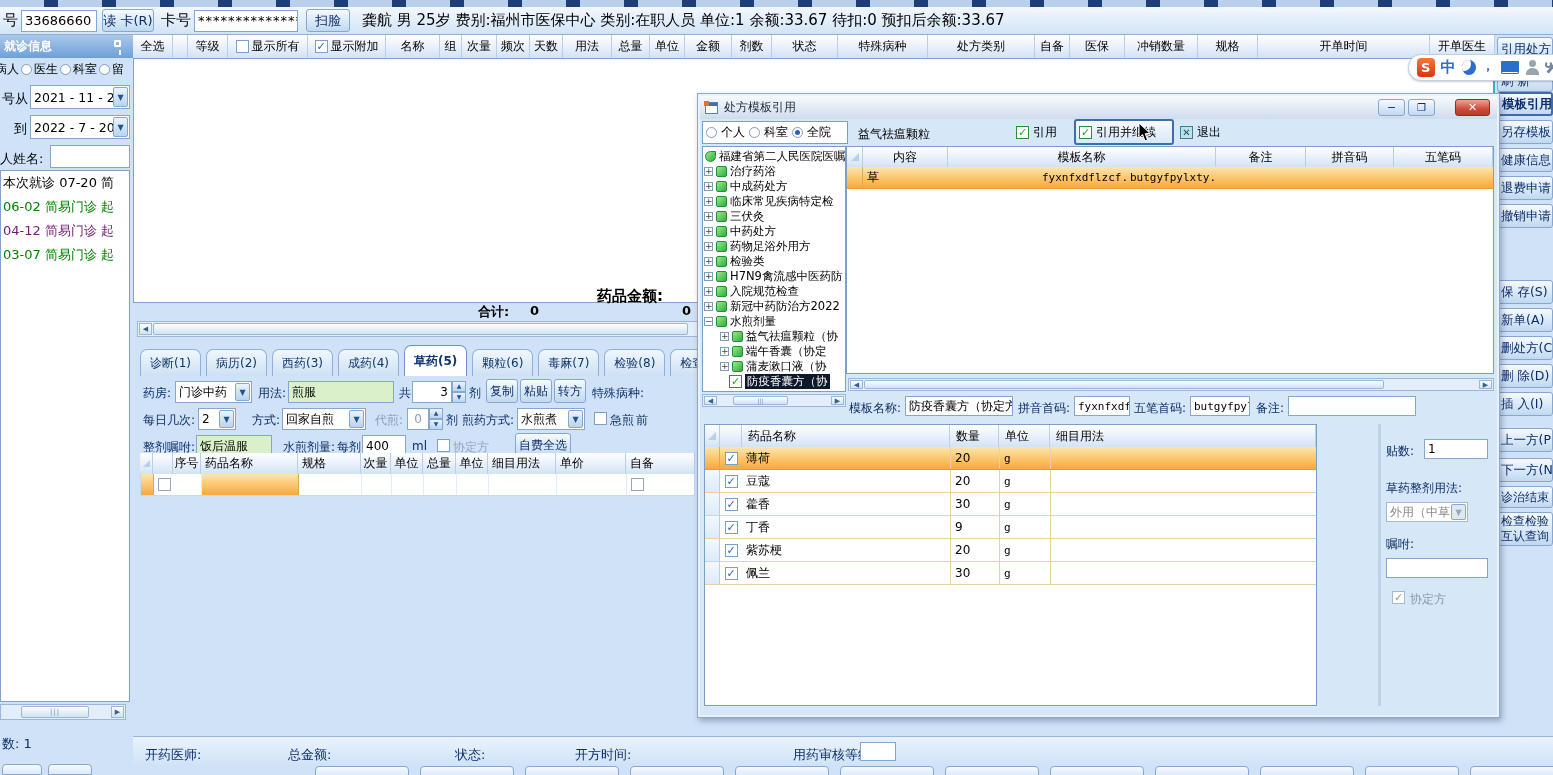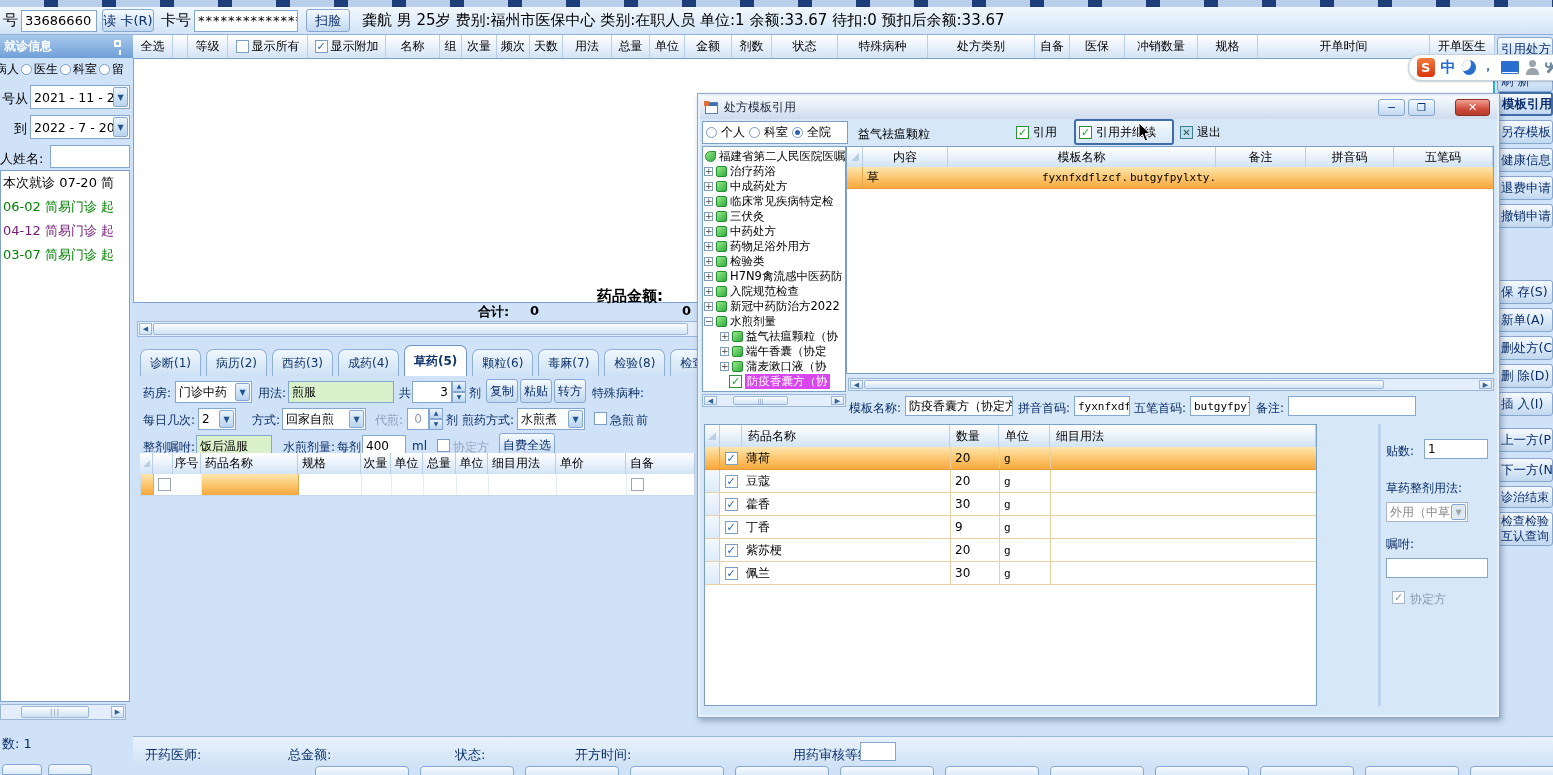--- a/index.html
+++ b/index.html
@@ -197,21 +197,21 @@
   <span class="abs lbl" style="left:636px;top:412px">前</span>
 
   <span class="abs lbl" style="left:143px;top:439px">整剂嘱咐:</span>
   <div class="abs inp green" style="left:196px;top:435px;width:76px;height:22px">饭后温服</div>
   <span class="abs lbl" style="left:283px;top:439px">水煎剂量:</span>
   <span class="abs lbl" style="left:337px;top:439px">每剂</span>
   <div class="abs inp" style="left:362px;top:435px;width:44px;height:22px">400</div>
   <span class="abs lbl" style="left:412px;top:439px">ml</span>
   <span class="abs cb" style="left:437px;top:439px"></span>
   <span class="abs" style="left:453px;top:439px;color:#93a7c4">协定方</span>
-  <div class="abs btn" style="left:499px;top:433px;width:56px;height:24px">自费全选</div>
+  <div class="abs btn" style="left:515px;top:433px;width:56px;height:24px">自费全选</div>
 
   <div class="abs" style="left:140px;top:453px;width:555px;height:21px;display:flex">
     <div class="hc" style="width:13px">
         <span style="width:0;height:0;border-left:7px solid transparent;border-bottom:7px solid #b9cfe8"></span>
       </div>
     <div class="hc" style="width:20px"></div>
     <div class="hc" style="width:28px">序号</div>
     <div class="hc" style="width:97px;justify-content:flex-start;padding-left:4px">药品名称</div>
     <div class="hc" style="width:63px;justify-content:flex-start;padding-left:4px">规格</div>
     <div class="hc" style="width:30px">次量</div>
@@ -385,21 +385,21 @@
           <span class="book"></span>
           <span>端午香囊（协定</span>
         </div>
       <div class="trow" style="top:212px;padding-left:16px">
           <span class="exp">+</span>
           <span class="book"></span>
           <span>蒲麦漱口液（协</span>
         </div>
       <div class="trow" style="top:227px;padding-left:26px">
           <span class="ckicon" style="margin-right:3px">✓</span>
-          <span style="background:#d946ef;color:#fff;padding:0 2px">防疫香囊方（协</span>
+          <span style="background:#0f172a;color:#fff;padding:0 2px">防疫香囊方（协</span>
         </div>
     </div>
     <div class="abs track" style="left:4px;top:300px;width:144px;height:13px">
       <div class="sarr" style="left:1px">◀</div>
       <div class="thumb" style="left:30px;width:55px;display:flex;align-items:center;justify-content:center;font-size:6px;color:#7691b5">|||</div>
       <div class="sarr" style="right:1px">▶</div>
     </div>
 
     <div class="abs" style="left:148px;top:52px;width:648px;height:228px;background:#fff;border:1px solid #7aa0c8">
       <div style="display:flex;height:20px">

